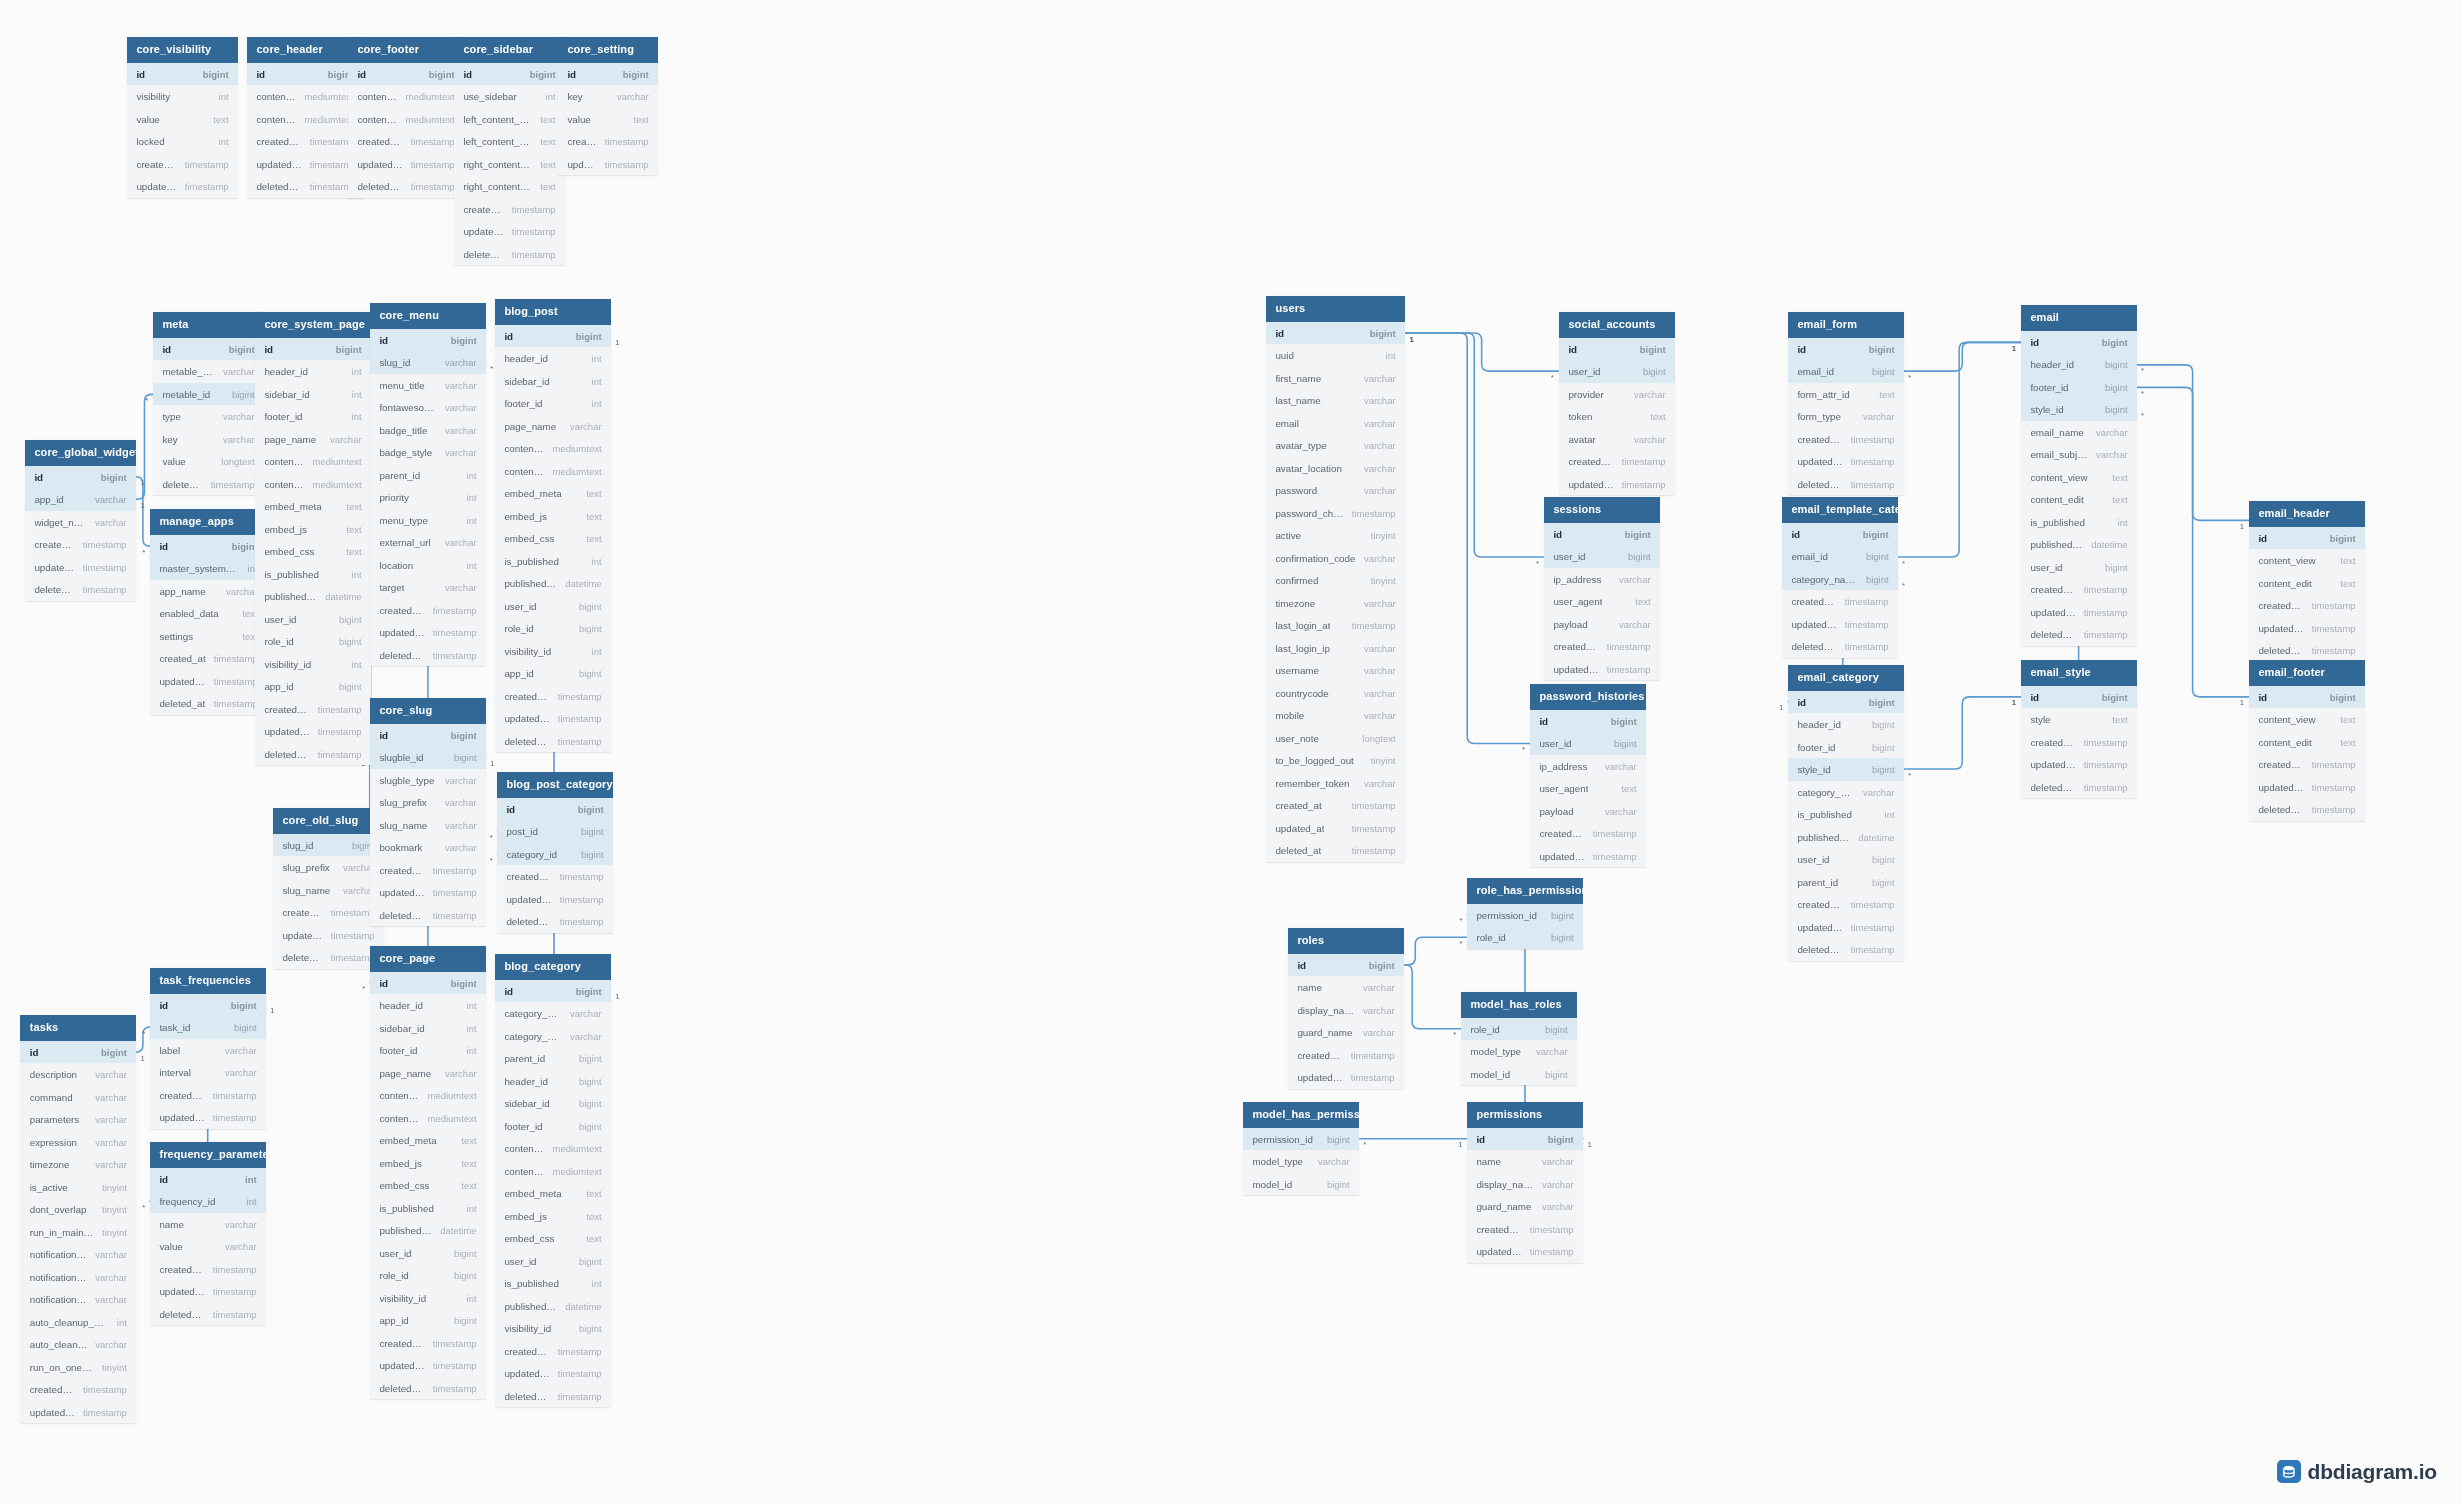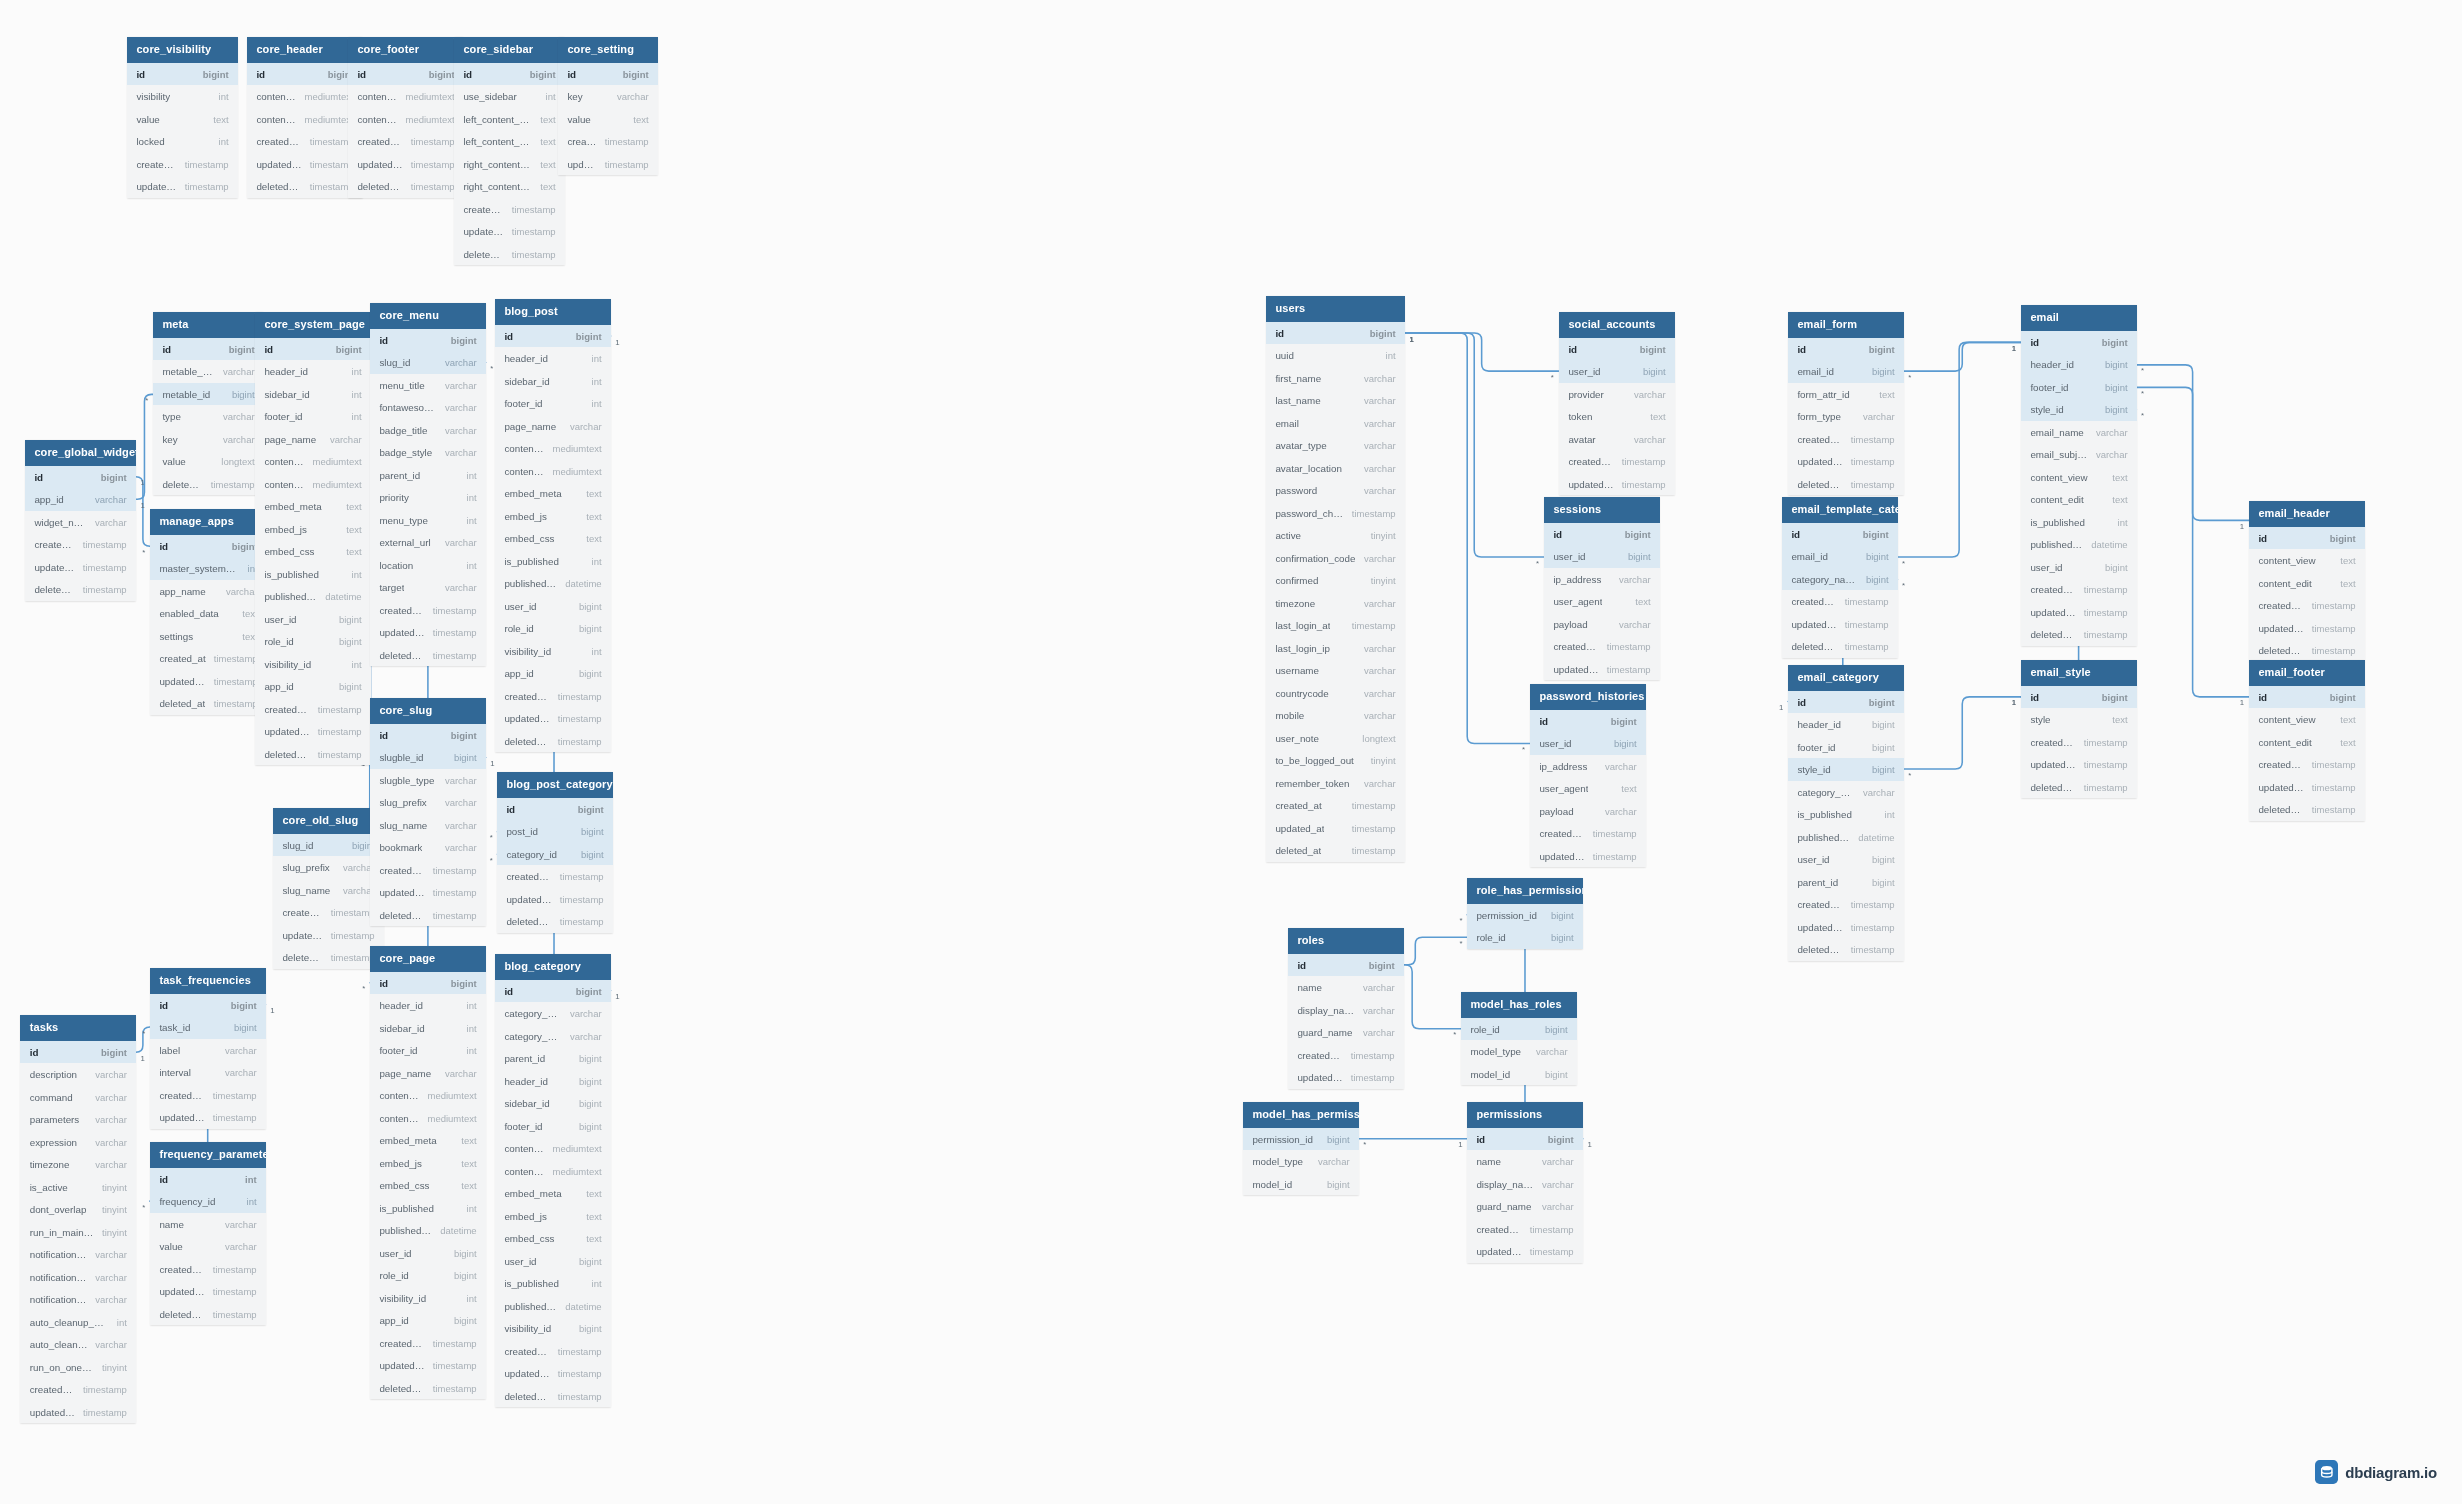--- a/index.html
+++ b/index.html
@@ -96,21 +96,21 @@
     width: 23.4px;
     height: 23.4px;
     border-radius: 4.7px;
     background: #2e77b8;
     display: flex;
     align-items: center;
     justify-content: center;
   }
   #brand .logo-box svg { display:block; }
   #brand .brand-text {
-    font-size: 15px;
+    font-size: 21px;
     color: #2c3e50;
     font-weight: bold;
     letter-spacing: -0.2px;
   }
 </style>
 </head>
 <body>
 
 <div id="canvas">
   <svg id="links" xmlns="http://www.w3.org/2000/svg" viewBox="0 0 3153 1926" width="2462" height="1504">

